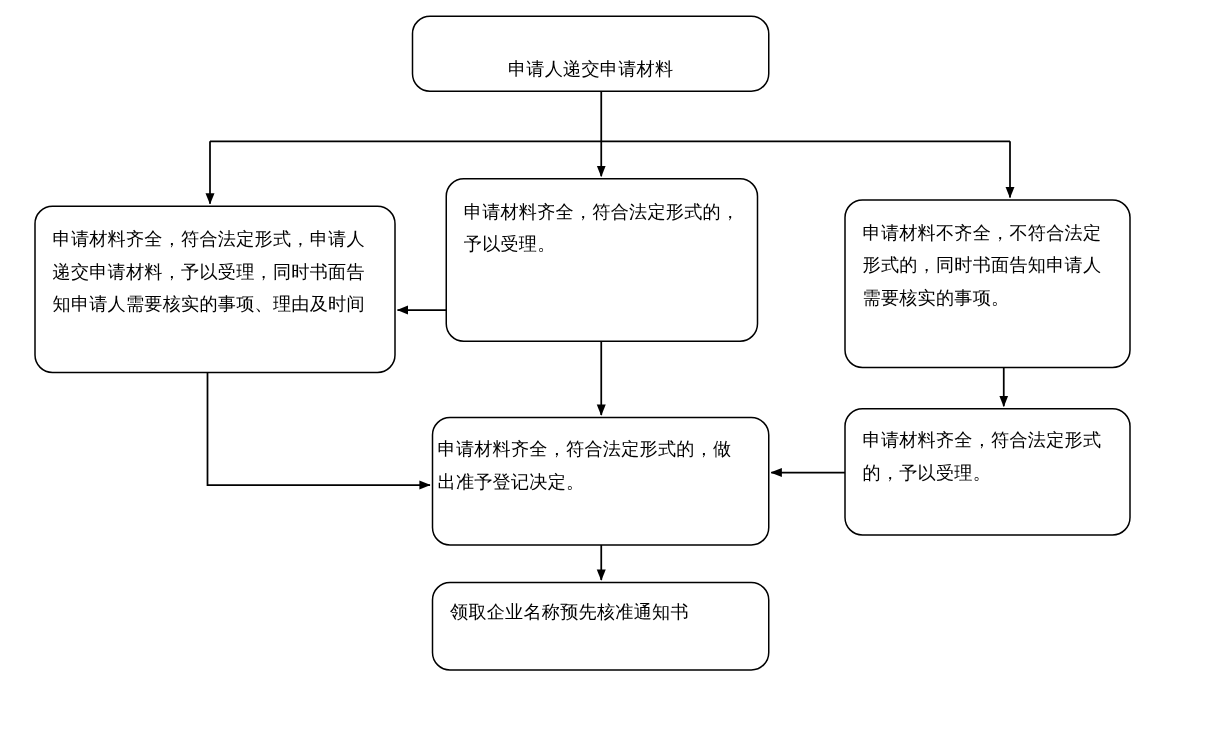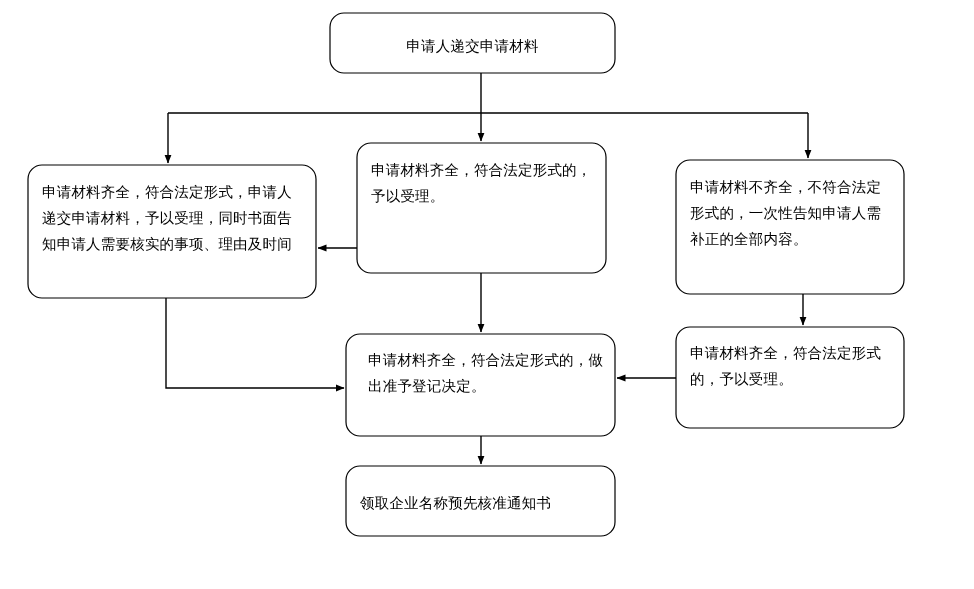--- a/index.html
+++ b/index.html
@@ -79,22 +79,22 @@
         <rect x="28" y="165" width="288" height="133" rx="14" ry="14" class="node-rect" fill="#ffffff" stroke="#000000"></rect>
         <rect x="357" y="143" width="249" height="130" rx="14" ry="14" class="node-rect" fill="#ffffff" stroke="#000000"></rect>
         <rect x="676" y="160" width="228" height="134" rx="14" ry="14" class="node-rect" fill="#ffffff" stroke="#000000"></rect>
         <rect x="346" y="334" width="269" height="102" rx="14" ry="14" class="node-rect" fill="#ffffff" stroke="#000000"></rect>
         <rect x="676" y="327" width="228" height="101" rx="14" ry="14" class="node-rect" fill="#ffffff" stroke="#000000"></rect>
         <rect x="346" y="466" width="269" height="70" rx="14" ry="14" class="node-rect" fill="#ffffff" stroke="#000000"></rect>
       </g>
   </svg>
 
   <div id="label-layer">
-      <div class="node-text center" style="left: 344px; top: 33px; width: 257px;">申请人递交申请材料</div>
+      <div class="node-text center" style="left: 344px; top: 43px; width: 257px;">申请人递交申请材料</div>
       <div class="node-text" style="left: 42px; top: 179px; width: 260px;">申请材料齐全，符合法定形式，申请人递交申请材料，予以受理，同时书面告知申请人需要核实的事项、理由及时间</div>
       <div class="node-text" style="left: 371px; top: 157px; width: 221px;">申请材料齐全，符合法定形式的，予以受理。</div>
-      <div class="node-text" style="left: 690px; top: 174px; width: 200px;">申请材料不齐全，不符合法定形式的，一次性告知申请人需补正的全部内容。</div>
-      <div class="node-text" style="left: 368px; top: 347px; width: 241px;">申请材料齐全，符合法定形式的，做出准予登记决定。</div>
+      <div class="node-text" style="left: 690px; top: 174px; width: 200px;">申请材料不齐全，不符合法定形式的，同时书面告知申请人需要核实的事项。</div>
+      <div class="node-text" style="left: 350px; top: 347px; width: 241px;">申请材料齐全，符合法定形式的，做出准予登记决定。</div>
       <div class="node-text" style="left: 690px; top: 340px; width: 200px;">申请材料齐全，符合法定形式的，予以受理。</div>
-      <div class="node-text" style="left: 360px; top: 490px; width: 241px;">领取企业名称预先核准通知书</div>
+      <div class="node-text" style="left: 360px; top: 477px; width: 241px;">领取企业名称预先核准通知书</div>
     </div>
 
 </div>
 
 </body></html>

